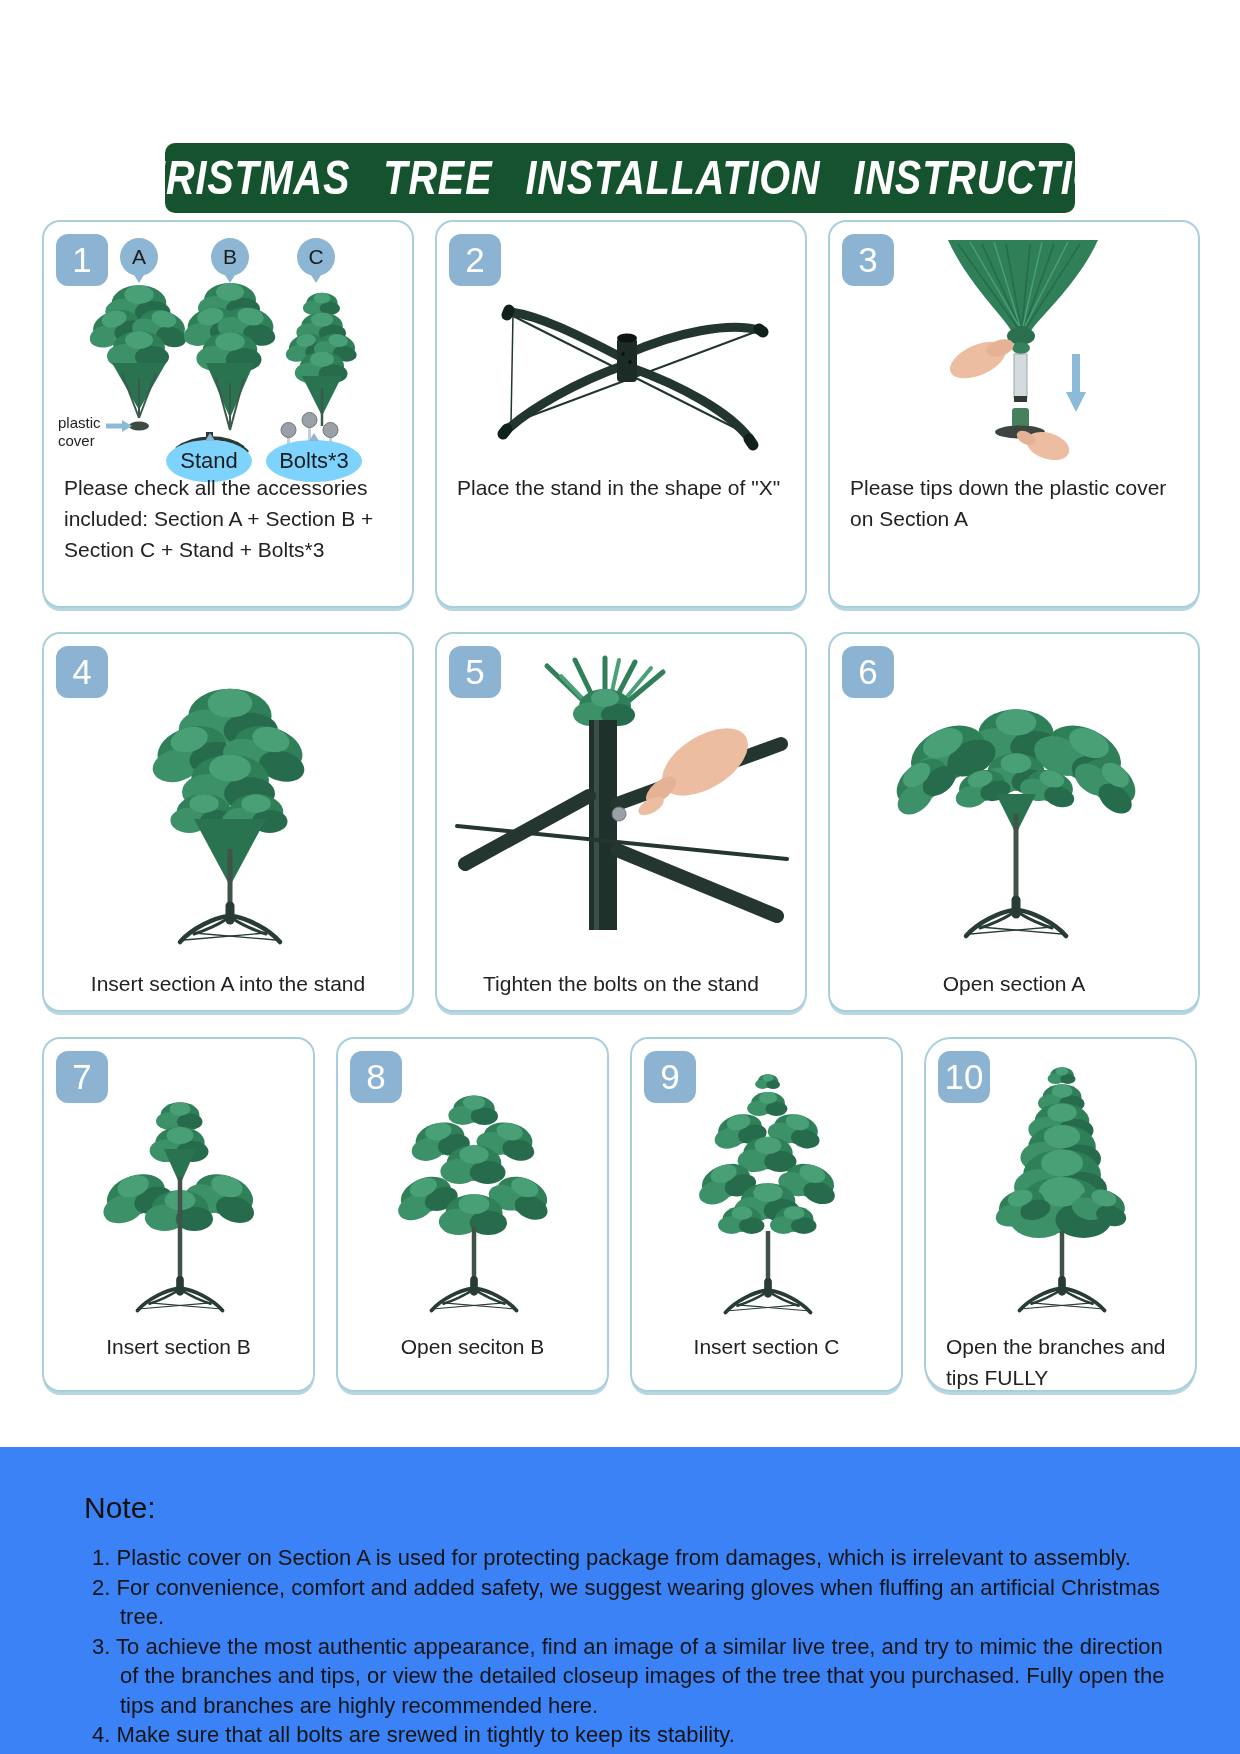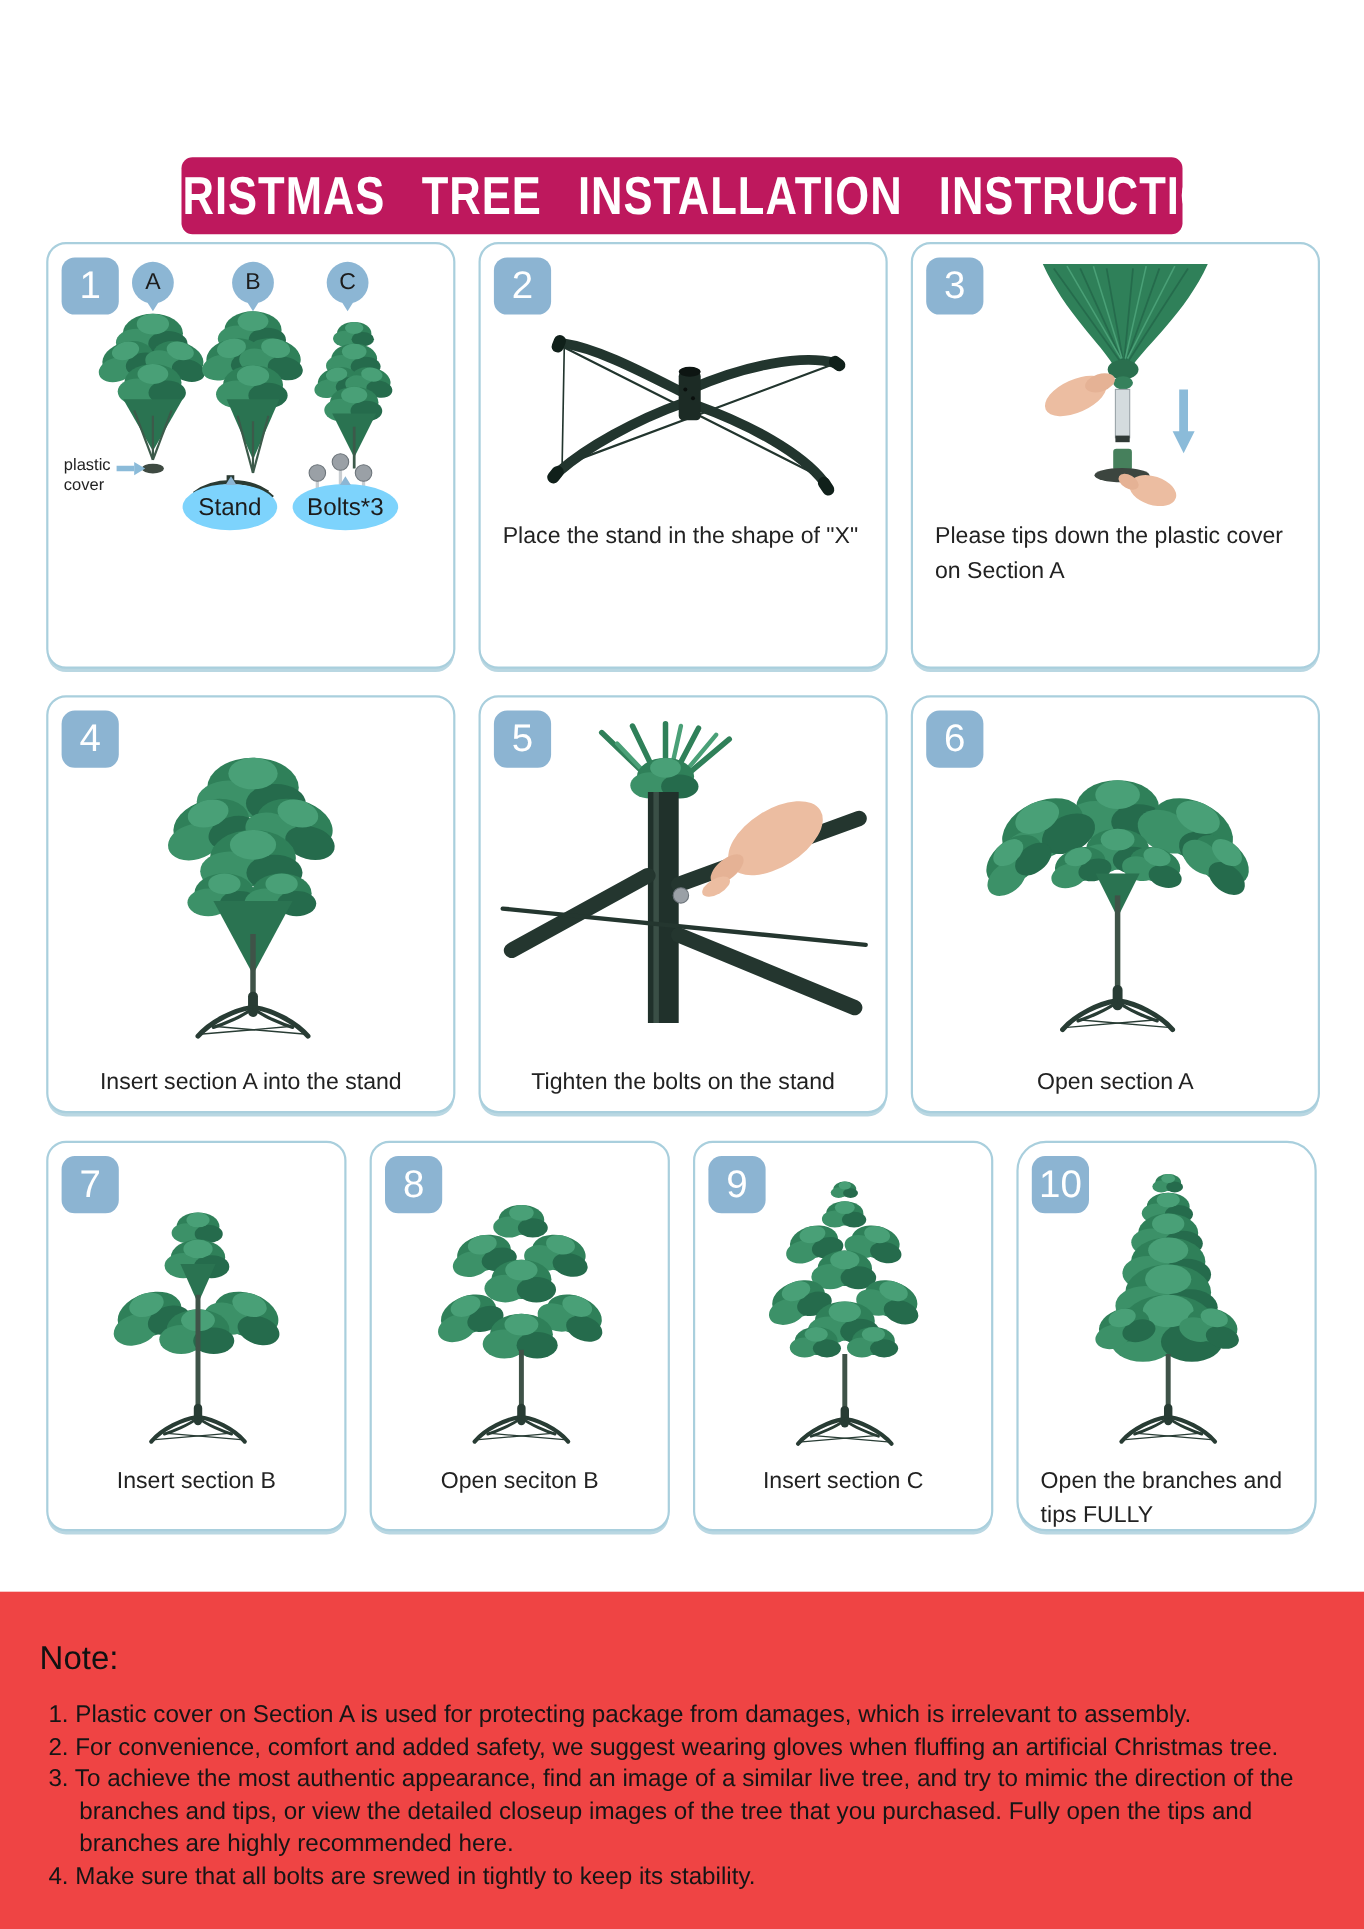--- a/index.html
+++ b/index.html
@@ -3,22 +3,22 @@
 <meta charset="utf-8">
 <style>
   html,body{margin:0;padding:0;}
   body{
     width:1240px;height:1754px;position:relative;background:#ffffff;
     font-family:"Liberation Sans", sans-serif;color:#1f1f1f;overflow:hidden;
   }
   
   .banner{
     position:absolute;left:165px;top:143px;width:910px;height:70px;
-    background:#be185d;border-radius:10px;
-    display:flex;align-items:center;justify-content:center;
+    background:#14532d;border-radius:10px;
+    display:flex;align-items:center;justify-content:center;font-style:italic;
   }
   .banner span{
     color:#ffffff;font-weight:700;font-size:45px;white-space:nowrap;
     letter-spacing:1px;word-spacing:24px;
     display:inline-block;transform:scale(0.88,1.08);
   }
   
   .panel{
     position:absolute;background:#ffffff;
     border:2px solid #a9cfdd;border-radius:18px;
@@ -66,21 +66,21 @@
     content:"";position:absolute;top:-7px;left:45%;
     border-left:5px solid transparent;border-right:5px solid transparent;
     border-bottom:8px solid #8cb6d4;
   }
   .tinylabel{
     position:absolute;font-size:15px;line-height:18px;color:#222;text-align:left;
   }
   
   .note{
     position:absolute;left:0;top:1447px;width:1240px;height:307px;
-    background:#ef4444;box-sizing:border-box;padding:44px 55px 0 36px;
+    background:#3b82f6;box-sizing:border-box;padding:44px 55px 0 84px;
   }
   .note h2{
     margin:0 0 18px 0;font-size:30px;font-weight:400;color:#111111;
   }
   .note ol{list-style:none;margin:0;padding:0 0 0 8px;}
   .note li{
     font-size:22px;line-height:29.5px;color:#151515;
     padding-left:28px;text-indent:-28px;
   }
 </style>
@@ -165,20 +165,21 @@
       <rect x="285" y="178" width="3" height="24" fill="#c9ced2"></rect>
       <circle cx="286.5" cy="172" r="7.5" fill="#9aa0a6" stroke="#6d757b"></circle>
     </g>
   </svg>
   <div class="bubble" style="left:76px;top:16px">A</div>
   <div class="bubble" style="left:167px;top:16px">B</div>
   <div class="bubble" style="left:253px;top:16px">C</div>
   <div class="tinylabel" style="left:14px;top:192px;width:62px">plastic cover</div>
   <div class="oval" style="left:122px;top:218px;width:86px">Stand</div>
   <div class="oval" style="left:222px;top:218px;width:96px">Bolts*3</div>
+  <div class="caption left">Please check all the accessories included: Section A + Section B + Section C + Stand + Bolts*3</div>
 </div>
 
 <div class="panel r1 c2">
   <div class="badge">2</div>
   <svg class="art" style="top:20px" width="372" height="230" viewBox="0 0 372 230">
     <g fill="none" stroke="#22352e" stroke-linecap="round">
       <path d="M190,118 C150,98 108,75 74,70" stroke-width="9"></path>
       <path d="M190,112 C240,90 292,80 322,88" stroke-width="9"></path>
       <path d="M185,124 C140,140 96,165 72,186" stroke-width="9"></path>
       <path d="M195,126 C245,144 292,170 312,196" stroke-width="9"></path>

